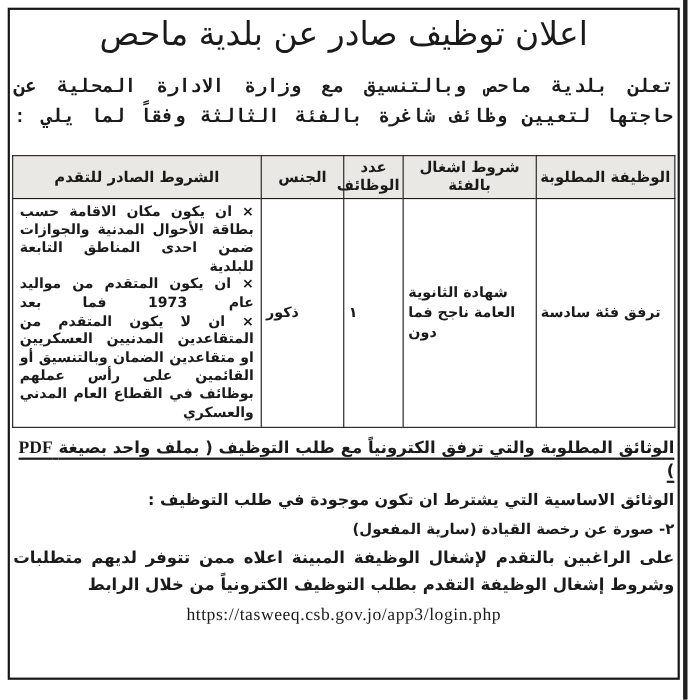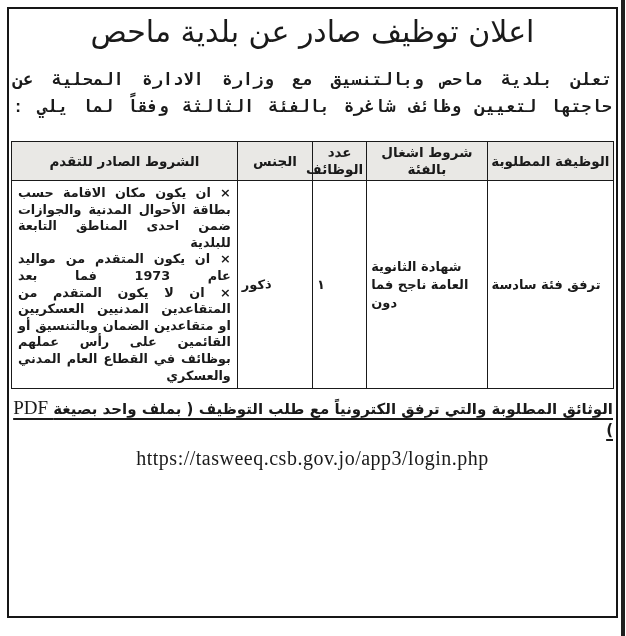--- a/index.html
+++ b/index.html
@@ -87,22 +87,22 @@
     font-size: 15px;
     line-height: 21px;
   }
   .doc-heading .u {
     text-decoration: underline;
     text-decoration-thickness: 1.5px;
     text-underline-offset: 4px;
   }
   .pdf {
     font-family: "Liberation Serif", "DejaVu Serif", serif;
-    font-size: 19px;
-    font-weight: 400;
+    font-size: 16px;
+    font-weight: 700;
   }
   .doc-sub {
     margin: 7px 1px 0;
     font-size: 14.5px;
     line-height: 19px;
   }
   .doc-item {
     margin: 7px 1px 0;
     font-size: 13.5px;
     line-height: 18px;
@@ -112,21 +112,21 @@
     font-size: 15px;
     line-height: 24px;
     text-align: justify;
   }
   .url {
     margin-top: 2px;
     direction: ltr;
     text-align: center;
     font-family: "Liberation Serif", "DejaVu Serif", serif;
     font-weight: 400;
-    font-size: 20px;
+    font-size: 16px;
     line-height: 30px;
     letter-spacing: 0.5px;
   }
 </style>
 </head>
 <body>
 
 <div class="edge-rule"></div>
 
 <div class="frame">
@@ -164,18 +164,21 @@
           <div class="cond-item">× ان لا يكون المتقدم من المتقاعدين المدنيين العسكريين او متقاعدين الضمان وبالتنسيق أو القائمين على رأس عملهم بوظائف في القطاع العام المدني والعسكري</div>
         </td>
       </tr>
     </tbody>
   </table>
 
   <div class="doc-heading">
     <span class="u"><span>الوثائق المطلوبة والتي ترفق الكترونياً مع طلب التوظيف ( بملف واحد بصيغة</span> <span class="pdf">PDF</span> <span>)</span></span>
   </div>
 
+  <div class="doc-sub">الوثائق الاساسية التي يشترط ان تكون موجودة في طلب التوظيف :</div>
 
+  <div class="doc-item">٢- صورة عن رخصة القيادة (سارية المفعول)</div>
 
+  <p class="apply">على الراغبين بالتقدم لإشغال الوظيفة المبينة اعلاه ممن تتوفر لديهم متطلبات وشروط إشغال الوظيفة التقدم بطلب التوظيف الكترونياً من خلال الرابط</p>
 
   <div class="url">https://tasweeq.csb.gov.jo/app3/login.php</div>
 
 </div>
 
 </body></html>

